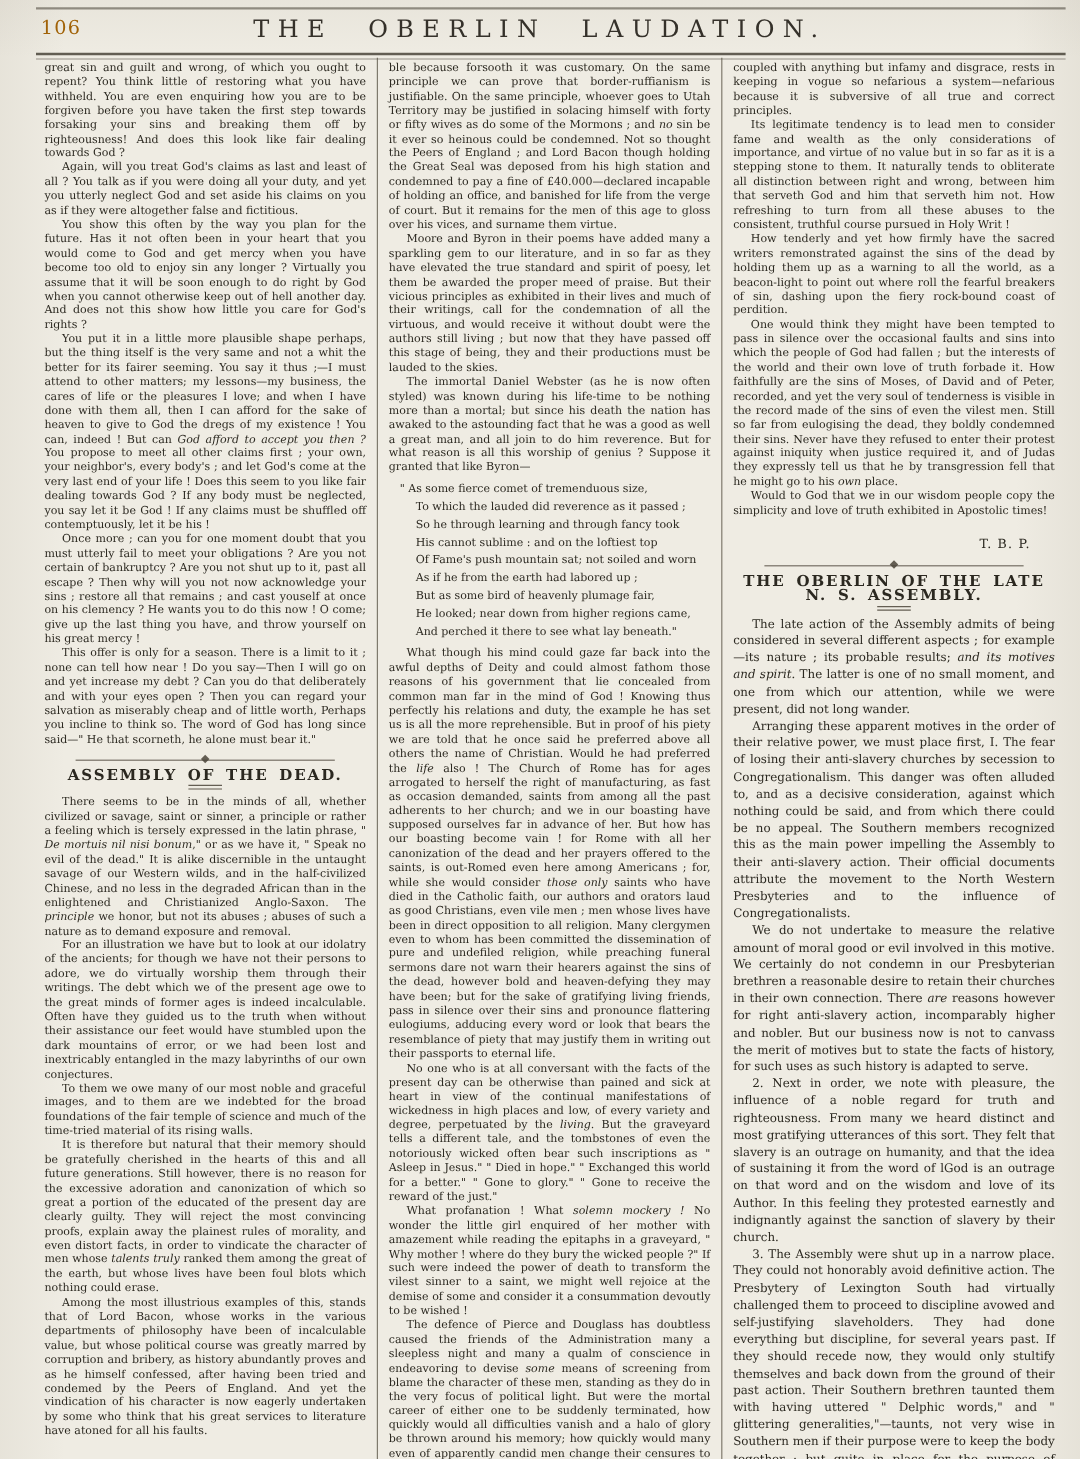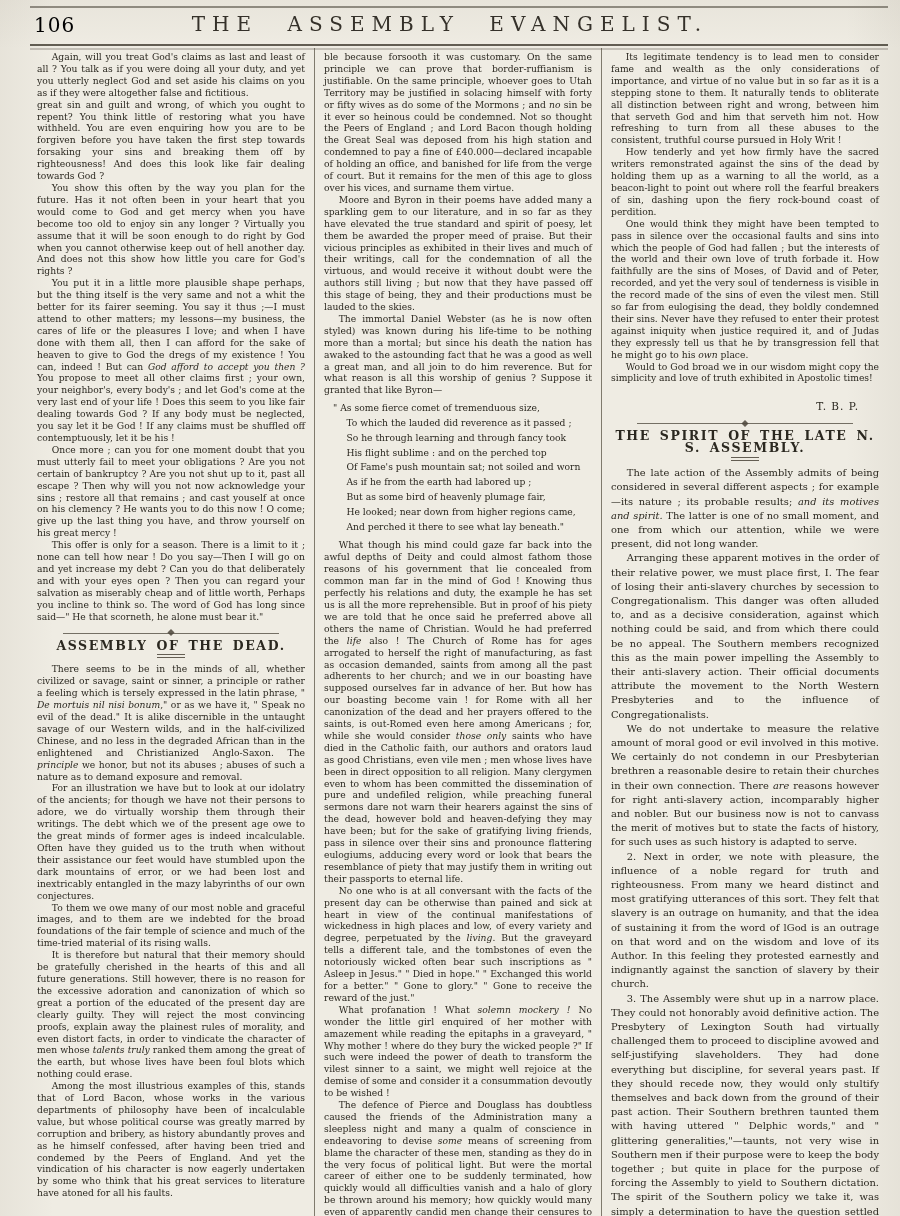--- a/index.html
+++ b/index.html
@@ -11,21 +11,21 @@
     color:#2b2820;
     font-family:"DejaVu Serif", "Liberation Serif", serif;
   }
   .top-rule{
     position:absolute;top:6px;left:30px;right:12px;height:0;
     border-top:2px solid rgba(70,64,52,.55);
   }
   .header{position:relative;height:40px;}
   .page-num{
     position:absolute;left:34px;top:13px;
-    font-size:20px;letter-spacing:1px;color:#000000;
+    font-size:16px;letter-spacing:1px;color:#a16207;
   }
   .title{
     margin:0;position:absolute;left:0;right:0;top:12px;
     text-align:center;font-size:20px;font-weight:normal;
     letter-spacing:7px;word-spacing:16px;color:#35312a;
   }
   .header-rule{
     position:absolute;top:44px;left:30px;right:12px;height:2px;
     border-top:2px solid rgba(62,57,46,.8);
     box-shadow:0 2px 0 rgba(62,57,46,.25);
@@ -62,27 +62,27 @@
   .poem-line.first{padding-left:0.55em;}
   .signature{text-align:right;padding-right:20px;margin:17px 0 2px;font-size:10.5px;letter-spacing:1px;}
 </style>
 </head>
 <body>
 
 <div class="page">
   <div class="top-rule"></div>
   <header class="header">
     <div class="page-num">106</div>
-    <h1 class="title">THE ASSEMBLY EVANGELIST.</h1>
+    <h1 class="title">THE OBERLIN LAUDATION.</h1>
   </header>
   <div class="header-rule"></div>
   <main class="columns">
     <section class="column">
+        <p class="para noindent">great sin and guilt and wrong, of which you ought to repent?  You think little of restoring what you have withheld.  You are even enquiring how you are to be forgiven before you have taken the first step towards forsaking your sins and breaking them off by righteousness!  And does this look like fair dealing towards God ?</p>
         <p class="para">Again, will you treat God's claims as last and least of all ?  You talk as if you were doing all your duty, and yet you utterly neglect God and set aside his claims on you as if they were altogether false and fictitious.</p>
-        <p class="para noindent">great sin and guilt and wrong, of which you ought to repent?  You think little of restoring what you have withheld.  You are even enquiring how you are to be forgiven before you have taken the first step towards forsaking your sins and breaking them off by righteousness!  And does this look like fair dealing towards God ?</p>
         <p class="para">You show this often by the way you plan for the future. Has it not often been in your heart that you would come to God and get mercy when you have become too old to enjoy sin any longer ?  Virtually you assume that it will be soon enough to do right by God when you cannot otherwise keep out of hell another day.  And does not this show how little you care for God's rights ?</p>
         <p class="para">You put it in a little more plausible shape perhaps, but the thing itself is the very same and not a whit the better for its fairer seeming.  You say it thus ;—I must attend to other matters; my lessons—my business, the cares of life or the pleasures I love; and when I have done with them all, then I can afford for the sake of heaven to give to God the dregs of my existence !  You can, indeed ! But can <i>God afford to accept you then ?</i>  You propose to meet all other claims first ; your own, your neighbor's, every body's ; and let God's come at the very last end of your life !  Does this seem to you like fair dealing towards God ?  If any body must be neglected, you say let it be God !  If any claims must be shuffled off contemptuously, let it be his !</p>
         <p class="para">Once more ; can you for one moment doubt that you must utterly fail to meet your obligations ?  Are you not certain of bankruptcy ?  Are you not shut up to it, past all escape ?  Then why will you not now acknowledge your sins ; restore all that remains ; and cast youself at once on his clemency ?  He wants you to do this now ! O come; give up the last thing you have, and throw yourself on his great mercy !</p>
         <p class="para">This offer is only for a season.  There is a limit to it ; none can tell how near !  Do you say—Then I will go on and yet increase my debt ?  Can you do that deliberately and with your eyes open ?  Then you can regard your salvation as miserably cheap and of little worth, Perhaps you incline to think so.  The word of God has long since said—" He that scorneth, he alone must bear it."</p>
         <div class="orn"></div>
         <h2 class="art-heading">ASSEMBLY OF THE DEAD.</h2>
         <div class="short-rule"></div>
         <p class="para">There seems to be in the minds of all, whether civilized or savage, saint or sinner, a principle or rather a feeling which is tersely expressed in the latin phrase, " <i>De mortuis nil nisi bonum</i>," or as we have it, " Speak no evil of the dead."  It is alike discernible in the untaught savage of our Western wilds, and in the half-civilized Chinese, and no less in the degraded African than in the enlightened and Christianized Anglo-Saxon.  The <i>principle</i> we honor, but not its abuses ; abuses of such a nature as to demand exposure and removal.</p>
         <p class="para">For an illustration we have but to look at our idolatry of the ancients; for though we have not their persons to adore, we do virtually worship them through their writings.  The debt which we of the present age owe to the great minds of former ages is indeed incalculable.  Often have they guided us to the truth when without their assistance our feet would have stumbled upon the dark mountains of error, or we had been lost and inextricably entangled in the mazy labyrinths of our own conjectures.</p>
         <p class="para">To them we owe many of our most noble and graceful images, and to them are we indebted for the broad foundations of the fair temple of science and much of the time-tried material of its rising walls.</p>
@@ -90,40 +90,41 @@
         <p class="para">Among the most illustrious examples of this, stands that of Lord Bacon, whose works in the various departments of philosophy have been of incalculable value, but whose political course was greatly marred by corruption and bribery, as history abundantly proves and as he himself confessed, after having been tried and condemed by the Peers of England.  And yet the vindication of his character is now eagerly undertaken by some who think that his great services to literature have atoned for all his faults.</p>
       </section>
     <section class="column">
         <p class="para noindent">ble because forsooth it was customary.  On the same principle we can prove that border-ruffianism is justifiable.  On the same principle, whoever goes to Utah Territory may be justified in solacing himself with forty or fifty wives as do some of the Mormons ; and <i>no</i> sin be it ever so heinous could be condemned.  Not so thought the Peers of England ; and Lord Bacon though holding the Great Seal was deposed from his high station and condemned to pay a fine of £40.000—declared incapable of holding an office, and banished for life from the verge of court.  But it remains for the men of this age to gloss over his vices, and surname them virtue.</p>
         <p class="para">Moore and Byron in their poems have added many a sparkling gem to our literature, and in so far as they have elevated the true standard and spirit of poesy, let them be awarded the proper meed of praise.  But their vicious principles as exhibited in their lives and much of their writings, call for the condemnation of all the virtuous, and would receive it without doubt were the authors still living ; but now that they have passed off this stage of being, they and their productions must be lauded to the skies.</p>
         <p class="para">The immortal Daniel Webster (as he is now often styled) was known during his life-time to be nothing more than a mortal; but since his death the nation has awaked to the astounding fact that he was a good as well a great man, and all join to do him reverence.  But for what reason is all this worship of genius ?  Suppose it granted that like Byron—</p>
         <div class="poem">
           <div class="poem-line first">" As some fierce comet of tremenduous size,</div>
           <div class="poem-line">To which the lauded did reverence as it passed ;</div>
           <div class="poem-line">So he through learning and through fancy took</div>
-          <div class="poem-line">His flight sublime : and on the perched top</div>
+          <div class="poem-line">His cannot sublime : and on the loftiest top</div>
           <div class="poem-line">Of Fame's push mountain sat; not soiled and worn</div>
           <div class="poem-line">As if he from the earth had labored up ;</div>
           <div class="poem-line">But as some bird of heavenly plumage fair,</div>
           <div class="poem-line">He looked; near down from higher regions came,</div>
           <div class="poem-line">And perched it there to see what lay beneath."</div>
         </div>
         <p class="para">What though his mind could gaze far back into the awful depths of Deity and could almost fathom those reasons of his government that lie concealed from common man far in the mind of God !  Knowing thus perfectly his relations and duty, the example he has set us is all the more reprehensible.  But in proof of his piety we are told that he once said he preferred above all others the name of Christian.  Would he had preferred the <i>life</i> also !  The Church of Rome has for ages arrogated to herself the right of manufacturing, as fast as occasion demanded, saints from among all the past adherents to her church; and we in our boasting have supposed ourselves far in advance of her.  But how has our boasting become vain ! for Rome with all her canonization of the dead and her prayers offered to the saints, is out-Romed even here among Americans ; for, while she would consider <i>those only</i> saints who have died in the Catholic faith, our authors and orators laud as good Christians, even vile men ; men whose lives have been in direct opposition to all religion. Many clergymen even to whom has been committed the dissemination of pure and undefiled religion, while preaching funeral sermons dare not warn their hearers against the sins of the dead, however bold and heaven-defying they may have been; but for the sake of gratifying living friends, pass in silence over their sins and pronounce flattering eulogiums, adducing every word or look that bears the resemblance of piety that may justify them in writing out their passports to eternal life.</p>
         <p class="para">No one who is at all conversant with the facts of the present day can be otherwise than pained and sick at heart in view of the continual manifestations of wickedness in high places and low, of every variety and degree, perpetuated by the <i>living</i>.  But the graveyard tells a different tale, and the tombstones of even the notoriously wicked often bear such inscriptions as " Asleep in Jesus."  " Died in hope."  " Exchanged this world for a better."  " Gone to glory."  " Gone to receive the reward of the just."</p>
         <p class="para">What profanation !  What <i>solemn mockery !</i>  No wonder the little girl enquired of her mother with amazement while reading the epitaphs in a graveyard, " Why mother ! where do they bury the wicked people ?"  If such were indeed the power of death to transform the vilest sinner to a saint, we might well rejoice at the demise of some and consider it a consummation devoutly to be wished !</p>
         <p class="para">The defence of Pierce and Douglass has doubtless caused the friends of the Administration many a sleepless night and many a qualm of conscience in endeavoring to devise <i>some</i> means of screening from blame the character of these men, standing as they do in the very focus of political light.  But were the mortal career of either one to be suddenly terminated, how quickly would all difficulties vanish and a halo of glory be thrown around his memory;  how quickly would many even of apparently candid men change their censures to commendation and their loathing to complaisance.  It is to men of this stamp mainly that the custom is owing; men whose only hope that  names will be handed down to posterity</p>
       </section>
     <section class="column">
+        <p class="para noindent">coupled with anything but infamy and disgrace, rests in keeping in vogue so nefarious a system—nefarious because it is subversive of all true and correct principles.</p>
         <p class="para">Its legitimate tendency is to lead men to consider fame and wealth as the only considerations of importance, and virtue of no value but in so far as it is a stepping stone to them.  It naturally tends to obliterate all distinction between right and wrong, between him that serveth God and him that serveth him not.  How refreshing to turn from all these abuses to the consistent, truthful course pursued in Holy Writ !</p>
         <p class="para">How tenderly and yet how firmly have the sacred writers remonstrated against the sins of the dead by holding them up as a warning to all the world, as a beacon-light to point out where roll the fearful breakers of sin, dashing upon the fiery rock-bound coast of perdition.</p>
         <p class="para">One would think they might have been tempted to pass in silence over the occasional faults and sins into which the people of God had fallen ; but the interests of the world and their own love of truth forbade it.  How faithfully are the sins of Moses, of David and of Peter, recorded, and yet the very soul of tenderness is visible in the record made of the sins of even the vilest men.  Still so far from eulogising the dead, they boldly condemned their sins.  Never have they refused to enter their protest against iniquity when justice required it, and of Judas they expressly tell us that he by transgression fell that he might go to his <i>own</i> place.</p>
-        <p class="para">Would to God broad we in our wisdom might copy the simplicity and love of truth exhibited in Apostolic times!</p>
+        <p class="para">Would to God that we in our wisdom people copy the simplicity and love of truth exhibited in Apostolic times!</p>
         <div class="signature">T. B. P.</div>
         <div class="orn"></div>
-        <h2 class="art-heading">THE SPIRIT OF THE LATE N. S. ASSEMBLY.</h2>
+        <h2 class="art-heading">THE OBERLIN OF THE LATE N. S. ASSEMBLY.</h2>
         <div class="short-rule"></div>
         <p class="para leaded">The late action of the Assembly admits of being considered in several different aspects ; for example—its nature ; its probable results; <i>and its motives and spirit.</i>  The latter is one of no small moment, and one from which our attention, while we were present, did not long wander.</p>
         <p class="para leaded">Arranging these apparent motives in the order of their relative power, we must place first, I. The fear of  losing their anti-slavery churches by secession to Congregationalism.  This danger was often alluded to, and as a decisive consideration, against which nothing could be said, and from which there could be no appeal.  The Southern members recognized this as the main power impelling the Assembly to their anti-slavery action.  Their official documents attribute the movement to the North Western Presbyteries and to the influence of Congregationalists.</p>
         <p class="para leaded">We do not undertake to measure the relative amount of moral good or evil involved in this motive.  We certainly do not condemn in our Presbyterian brethren a reasonable desire to retain their churches in their own connection.  There <i>are</i> reasons however for right anti-slavery action, incomparably higher and nobler.  But our business now is not to canvass the merit of motives but to state the facts of history, for such uses as such history is adapted to serve.</p>
         <p class="para leaded">2. Next in order, we note with pleasure, the influence of a noble regard for truth and righteousness.  From many we heard distinct and most gratifying utterances of this sort.  They felt that slavery is an outrage on humanity, and that the idea of sustaining it from the word of lGod is an outrage on that word and on the wisdom and love of its Author.  In this feeling they protested earnestly and indignantly against the sanction of slavery by their church.</p>
         <p class="para leaded">3. The Assembly were shut up in a narrow place.  They could not honorably avoid definitive action.  The Presbytery of Lexington South had virtually challenged them to proceed to discipline avowed and self-justifying slaveholders.  They had done everything but discipline, for several years past.  If they should recede now, they would only stultify themselves and back down from the ground of their past action.  Their Southern brethren taunted them with having uttered " Delphic words," and " glittering generalities,"—taunts, not very wise in Southern men if their purpose were to keep the body together ; but quite in place for the purpose of forcing the Assembly to yield to Southern dictation.  The spirit of the Southern policy we take it, was simply a determination to have the question settled once for all whether they might hold slaves and live in peace in the Assembly.  They abhorred the idea of discipline ; they could not endure even so much as agitation.  Under these feelings they thought best to push on the crisis, and took their measures</p>
       </section>
   </main>
 </div>
 

